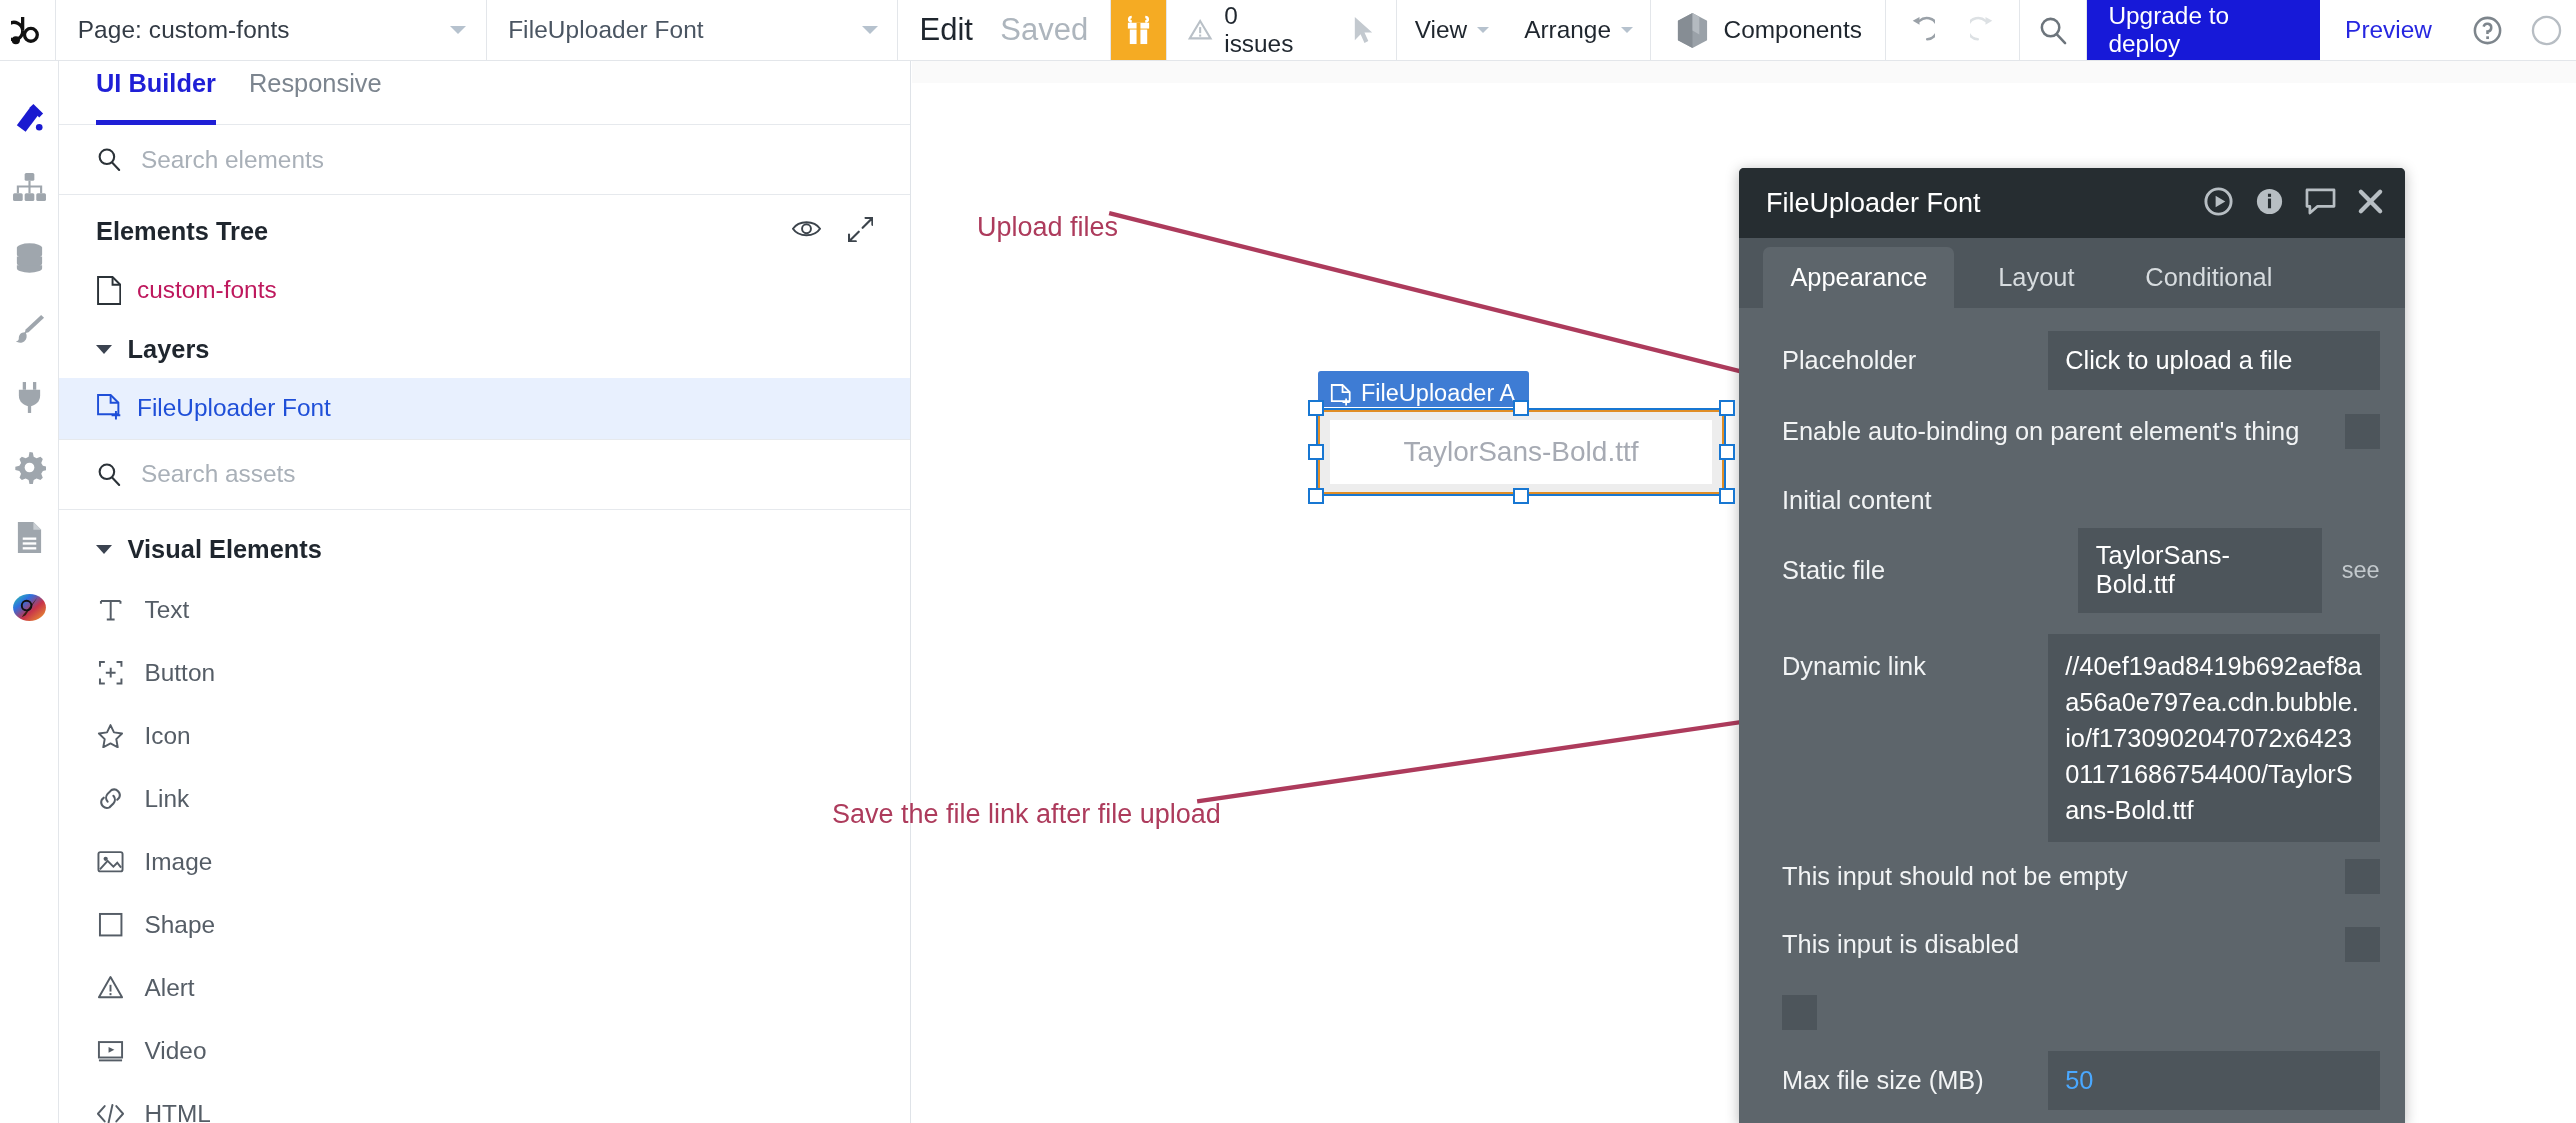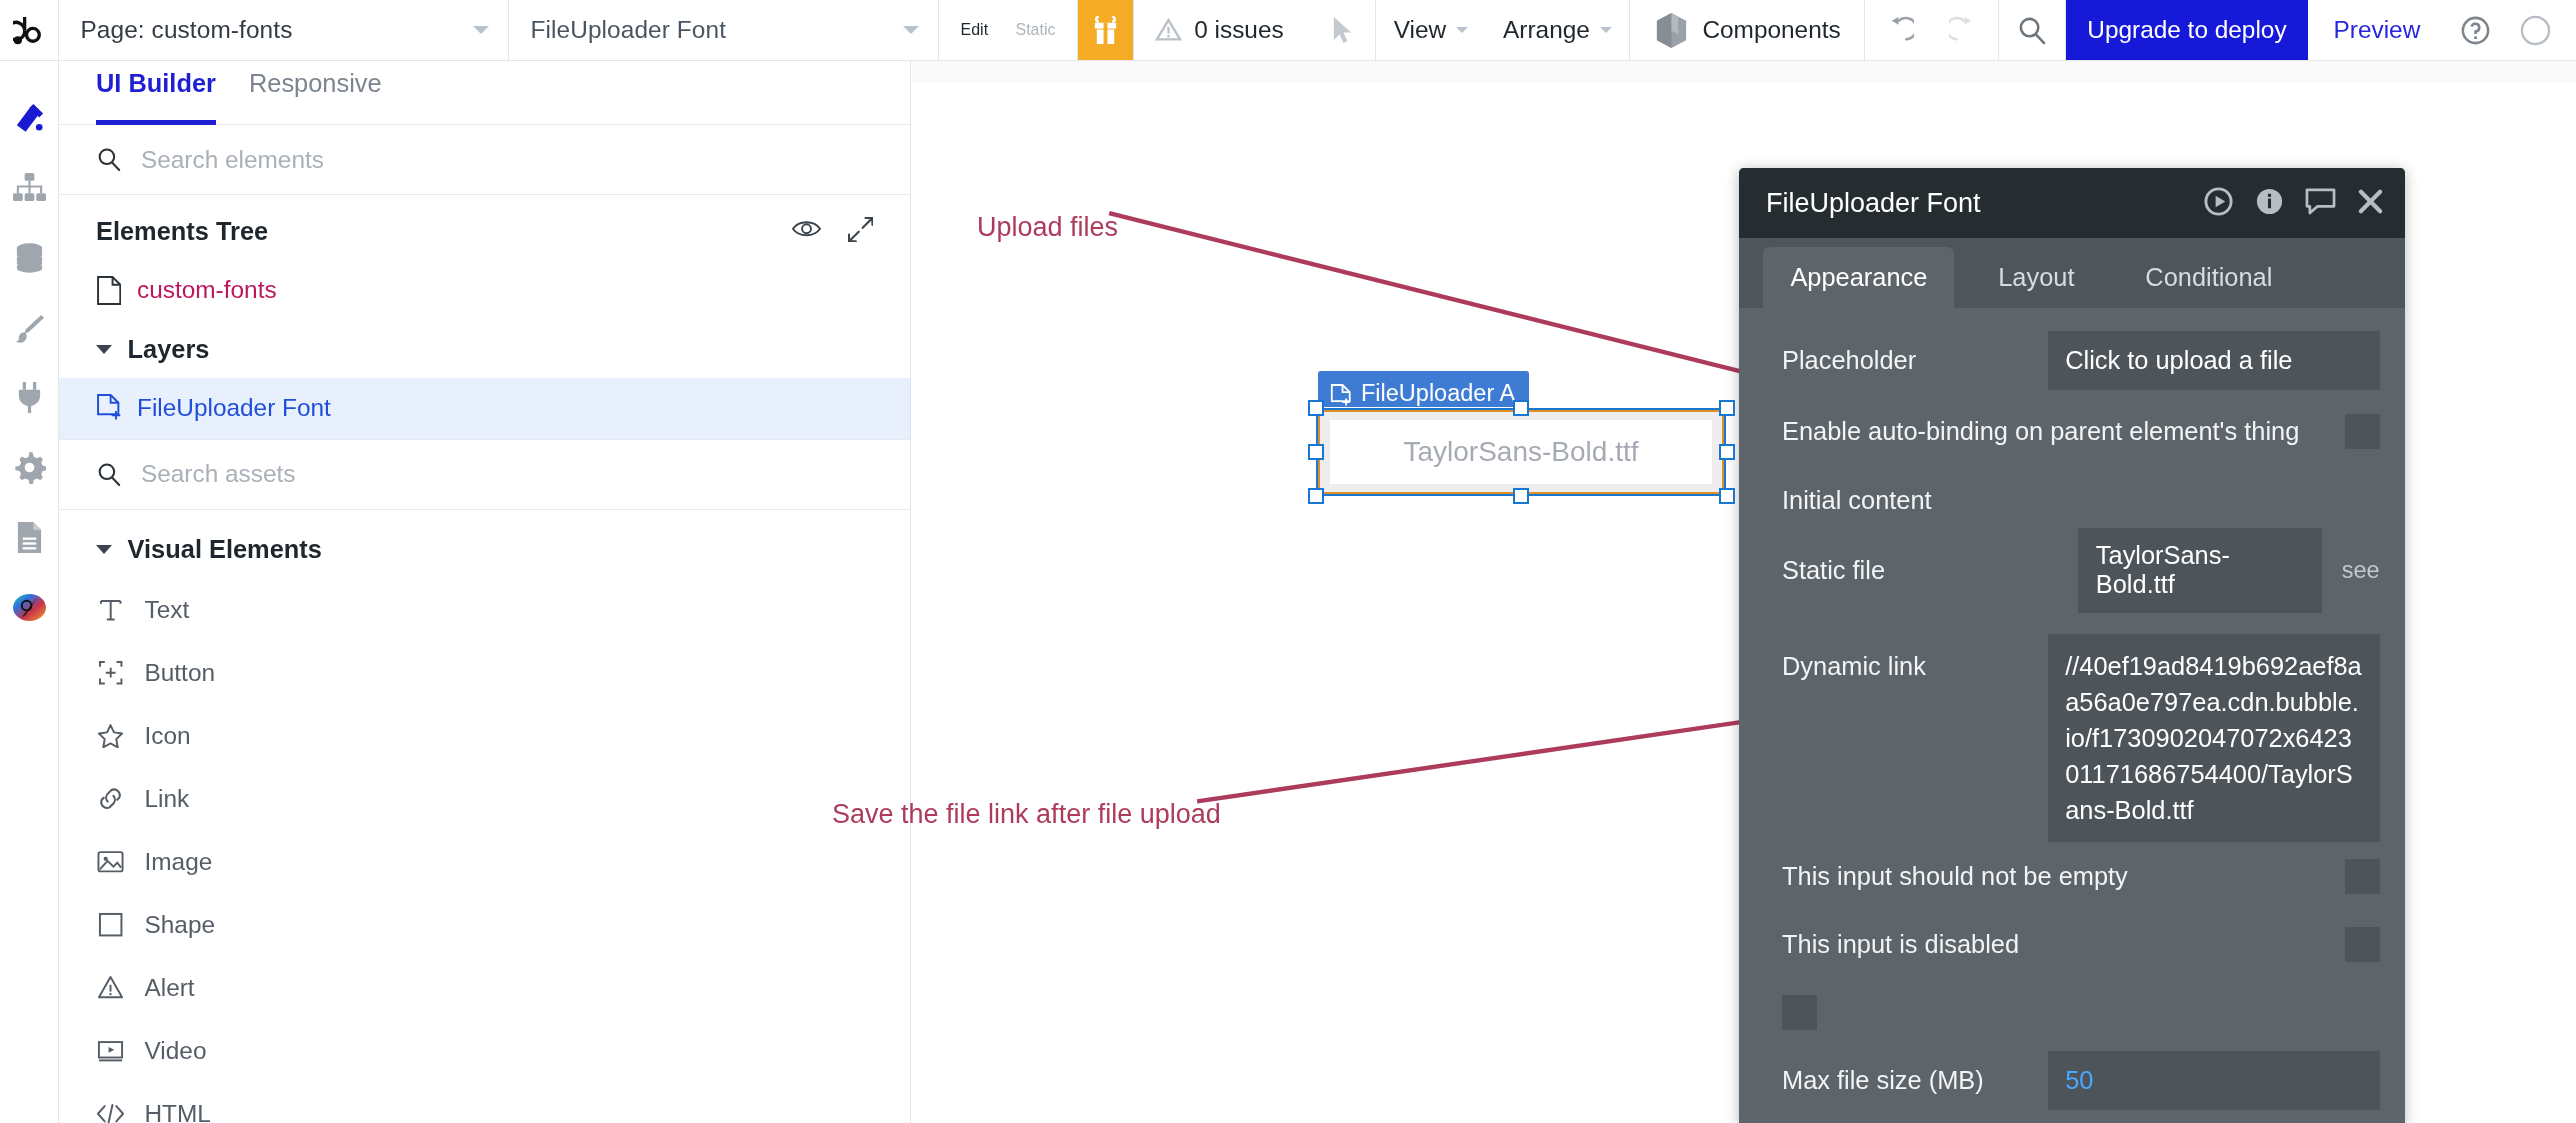--- a/index.html
+++ b/index.html
@@ -31,21 +31,21 @@
   .tb-select.page { width: 450px; }
   .tb-select.elem { width: 430px; color:#4a5562; }
   .caret-dn {
     width: 0; height: 0; border-left: 8.8px solid transparent;
     border-right: 8.8px solid transparent; border-top: 8.8px solid #b6c2ce;
     margin-left: 13.7px; flex: none;
   }
   .tb-group { display: flex; align-items: center; border-right: 1px solid #e3e6ea; }
   .tb-item {
     display: flex; align-items: center; gap: 9.8px;
-    padding: 0 21.5px; height: 100%; font-size: 16px; color: #1f262e;
+    padding: 0 21.5px; height: 100%; font-size: 31px; color: #1f262e;
   }
   .tb-item.muted { color: #adb5bd; padding-left: 5.9px; }
   .tb-gift {
     background: #f5ab23; width: 55px; height: 60px;
     display: flex; align-items: center; justify-content: center;
   }
   .tb-issues { display: flex; align-items: center; gap: 11.7px; padding: 0 25.4px 0 21.5px; font-size: 24.4px; color: #1f262e; }
   .tb-cursor { padding: 0 19.5px; display:flex; align-items:center; }
   .tb-menu {
     display: flex; align-items: center; gap: 9.8px; padding: 0 17.6px;
@@ -221,21 +221,21 @@
       <span class="caret-dn"></span>
     </div>
 
     <div class="tb-select elem">
       <span>FileUploader Font</span>
       <span class="caret-dn"></span>
     </div>
 
     <div class="tb-group">
       <div class="tb-item">Edit</div>
-      <div class="tb-item muted">Static</div>
+      <div class="tb-item muted">Saved</div>
     </div>
 
     <div class="tb-group">
       <div class="tb-gift">
         <svg width="29" height="31" viewBox="0 0 30 32">
           <path d="M8 2 C5 2 4 6 8 7 M22 2 C25 2 26 6 22 7" fill="none" stroke="#fff" stroke-width="2.6"></path>
           <rect x="4" y="8" width="22" height="6" fill="#fff"></rect>
           <rect x="6" y="15" width="18" height="15" fill="#fff"></rect>
           <rect x="13" y="8" width="4" height="22" fill="#f5ab23"></rect>
         </svg>

